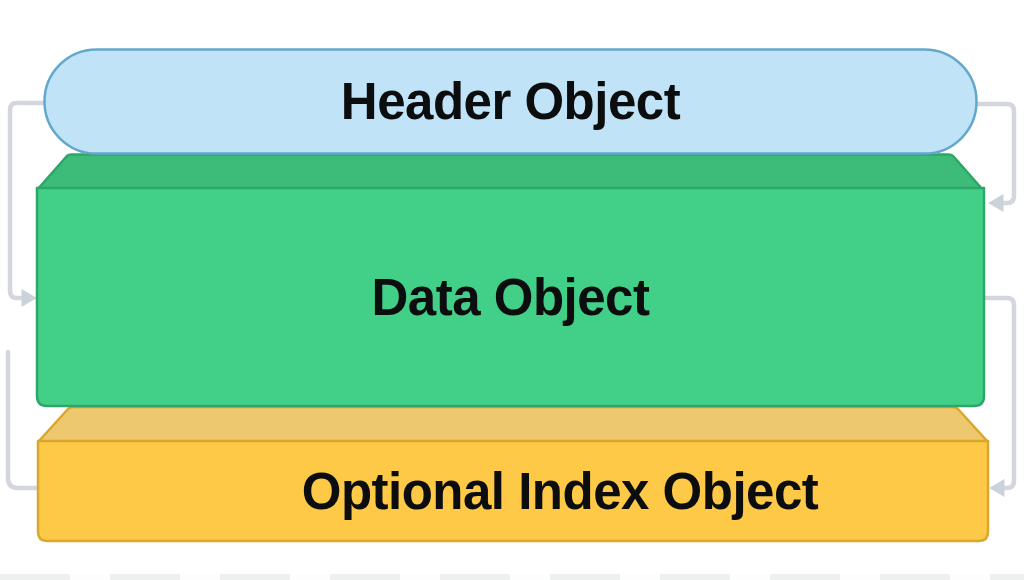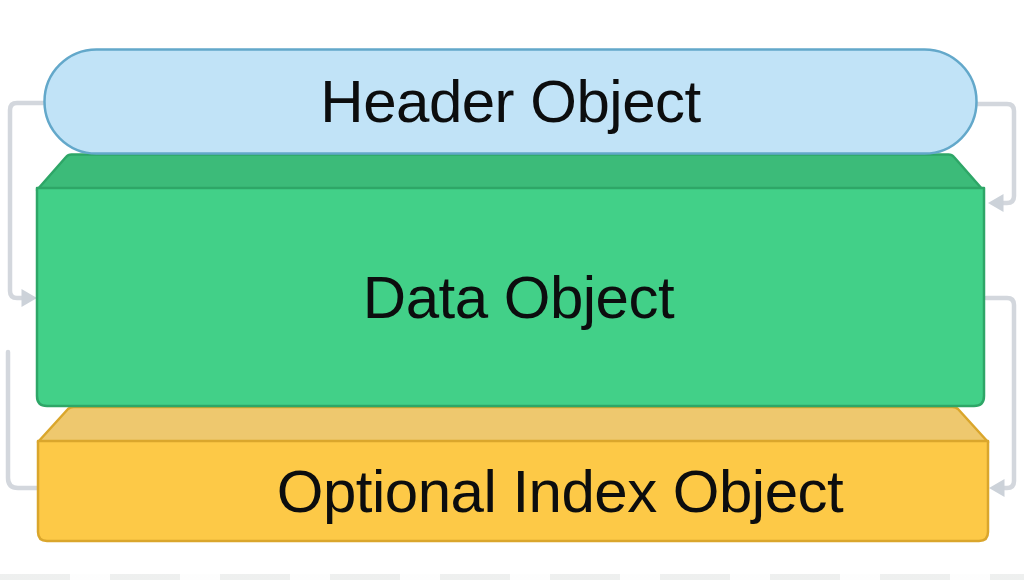--- a/index.html
+++ b/index.html
@@ -8,29 +8,29 @@
     width:1024px;height:580px;
     background:#ffffff;
     overflow:hidden;
     font-family:"Liberation Sans", sans-serif;
   }
   .canvas svg{position:absolute;left:0;top:0;}
   .label{
     position:absolute;
     display:flex;align-items:center;justify-content:center;
     color:#0c0d0e;
-    font-weight:400;
-    font-size:60px;
+    font-weight:700;
+    font-size:51px;
     letter-spacing:-0.5px;
     pointer-events:none;
     white-space:nowrap;
     text-align:center;
   }
   .label-header{left:44px;top:49px;width:933px;height:104px;}
-  .label-data{left:37px;top:188px;width:947px;height:218px;padding-left:8px;}
+  .label-data{left:37px;top:188px;width:947px;height:218px;}
   .label-index{left:38px;top:441px;width:950px;height:100px;margin-left:47px;}
   .bottom-artifact{
     position:absolute;left:0;bottom:0;width:1024px;height:6px;
     background:repeating-linear-gradient(90deg,
       rgba(150,160,156,0.16) 0px, rgba(150,160,156,0.16) 70px,
       rgba(150,160,156,0.02) 70px, rgba(150,160,156,0.02) 110px);
   }
 </style>
 </head>
 <body>

